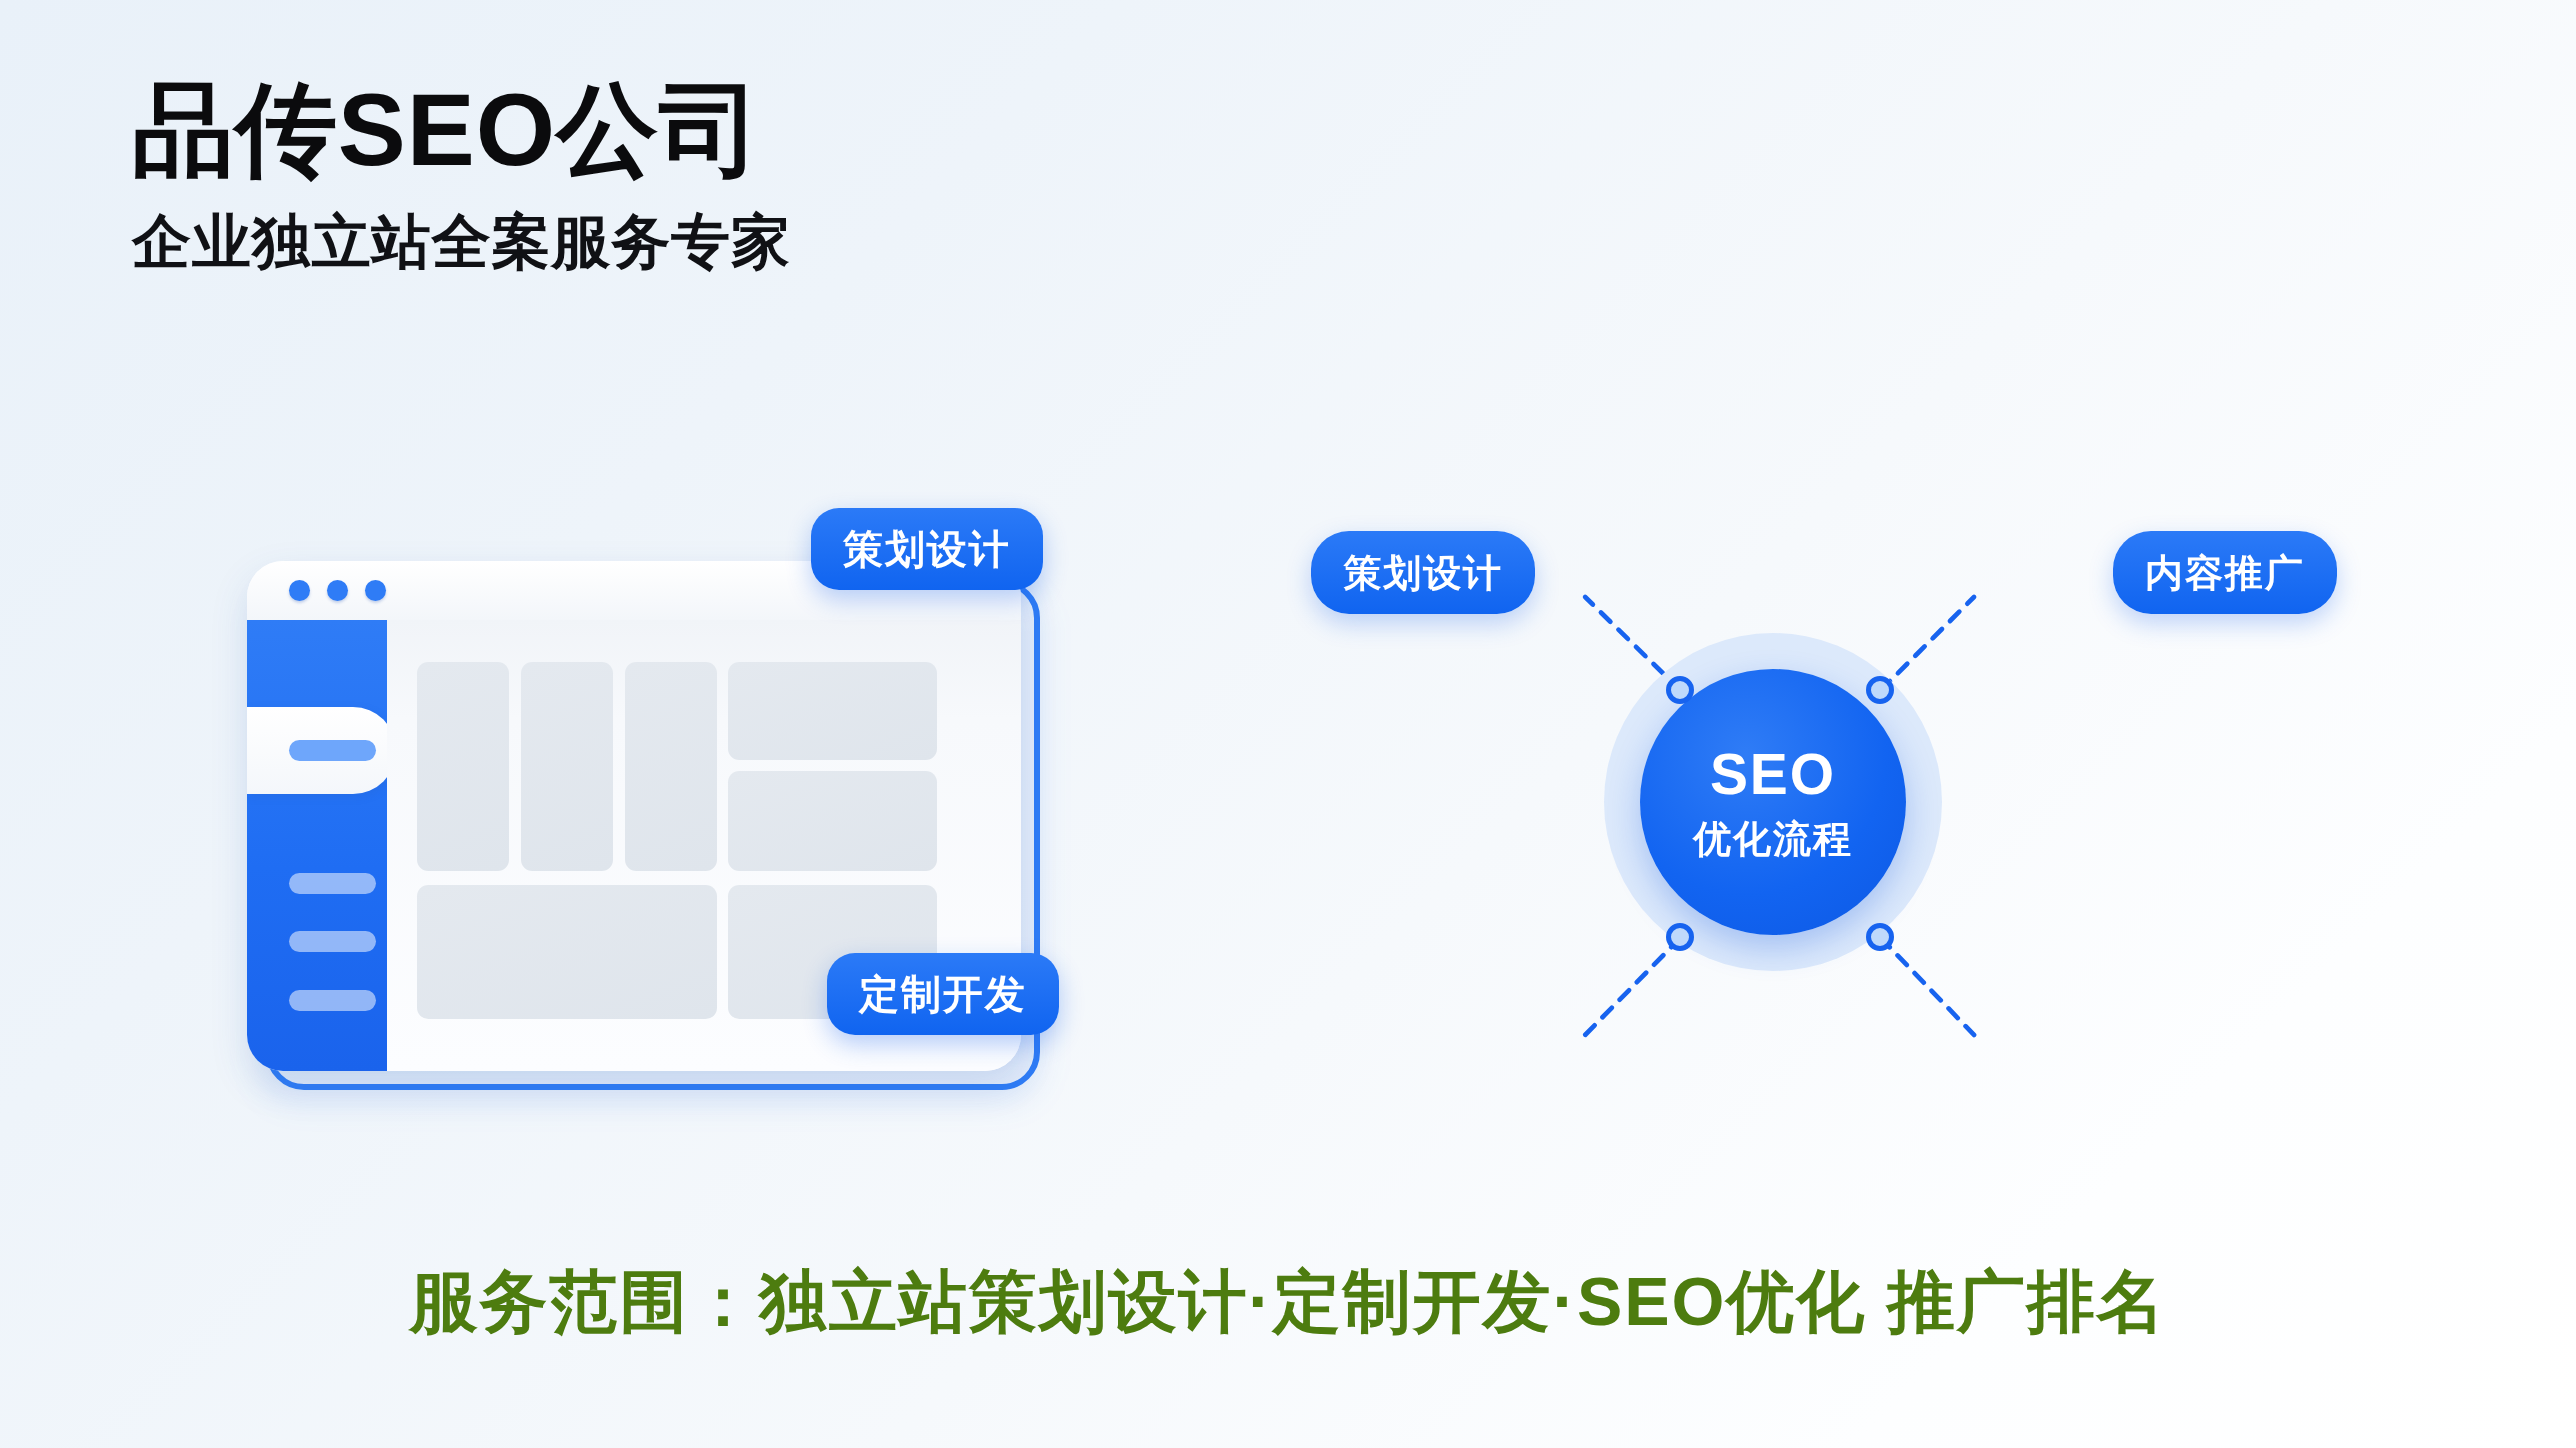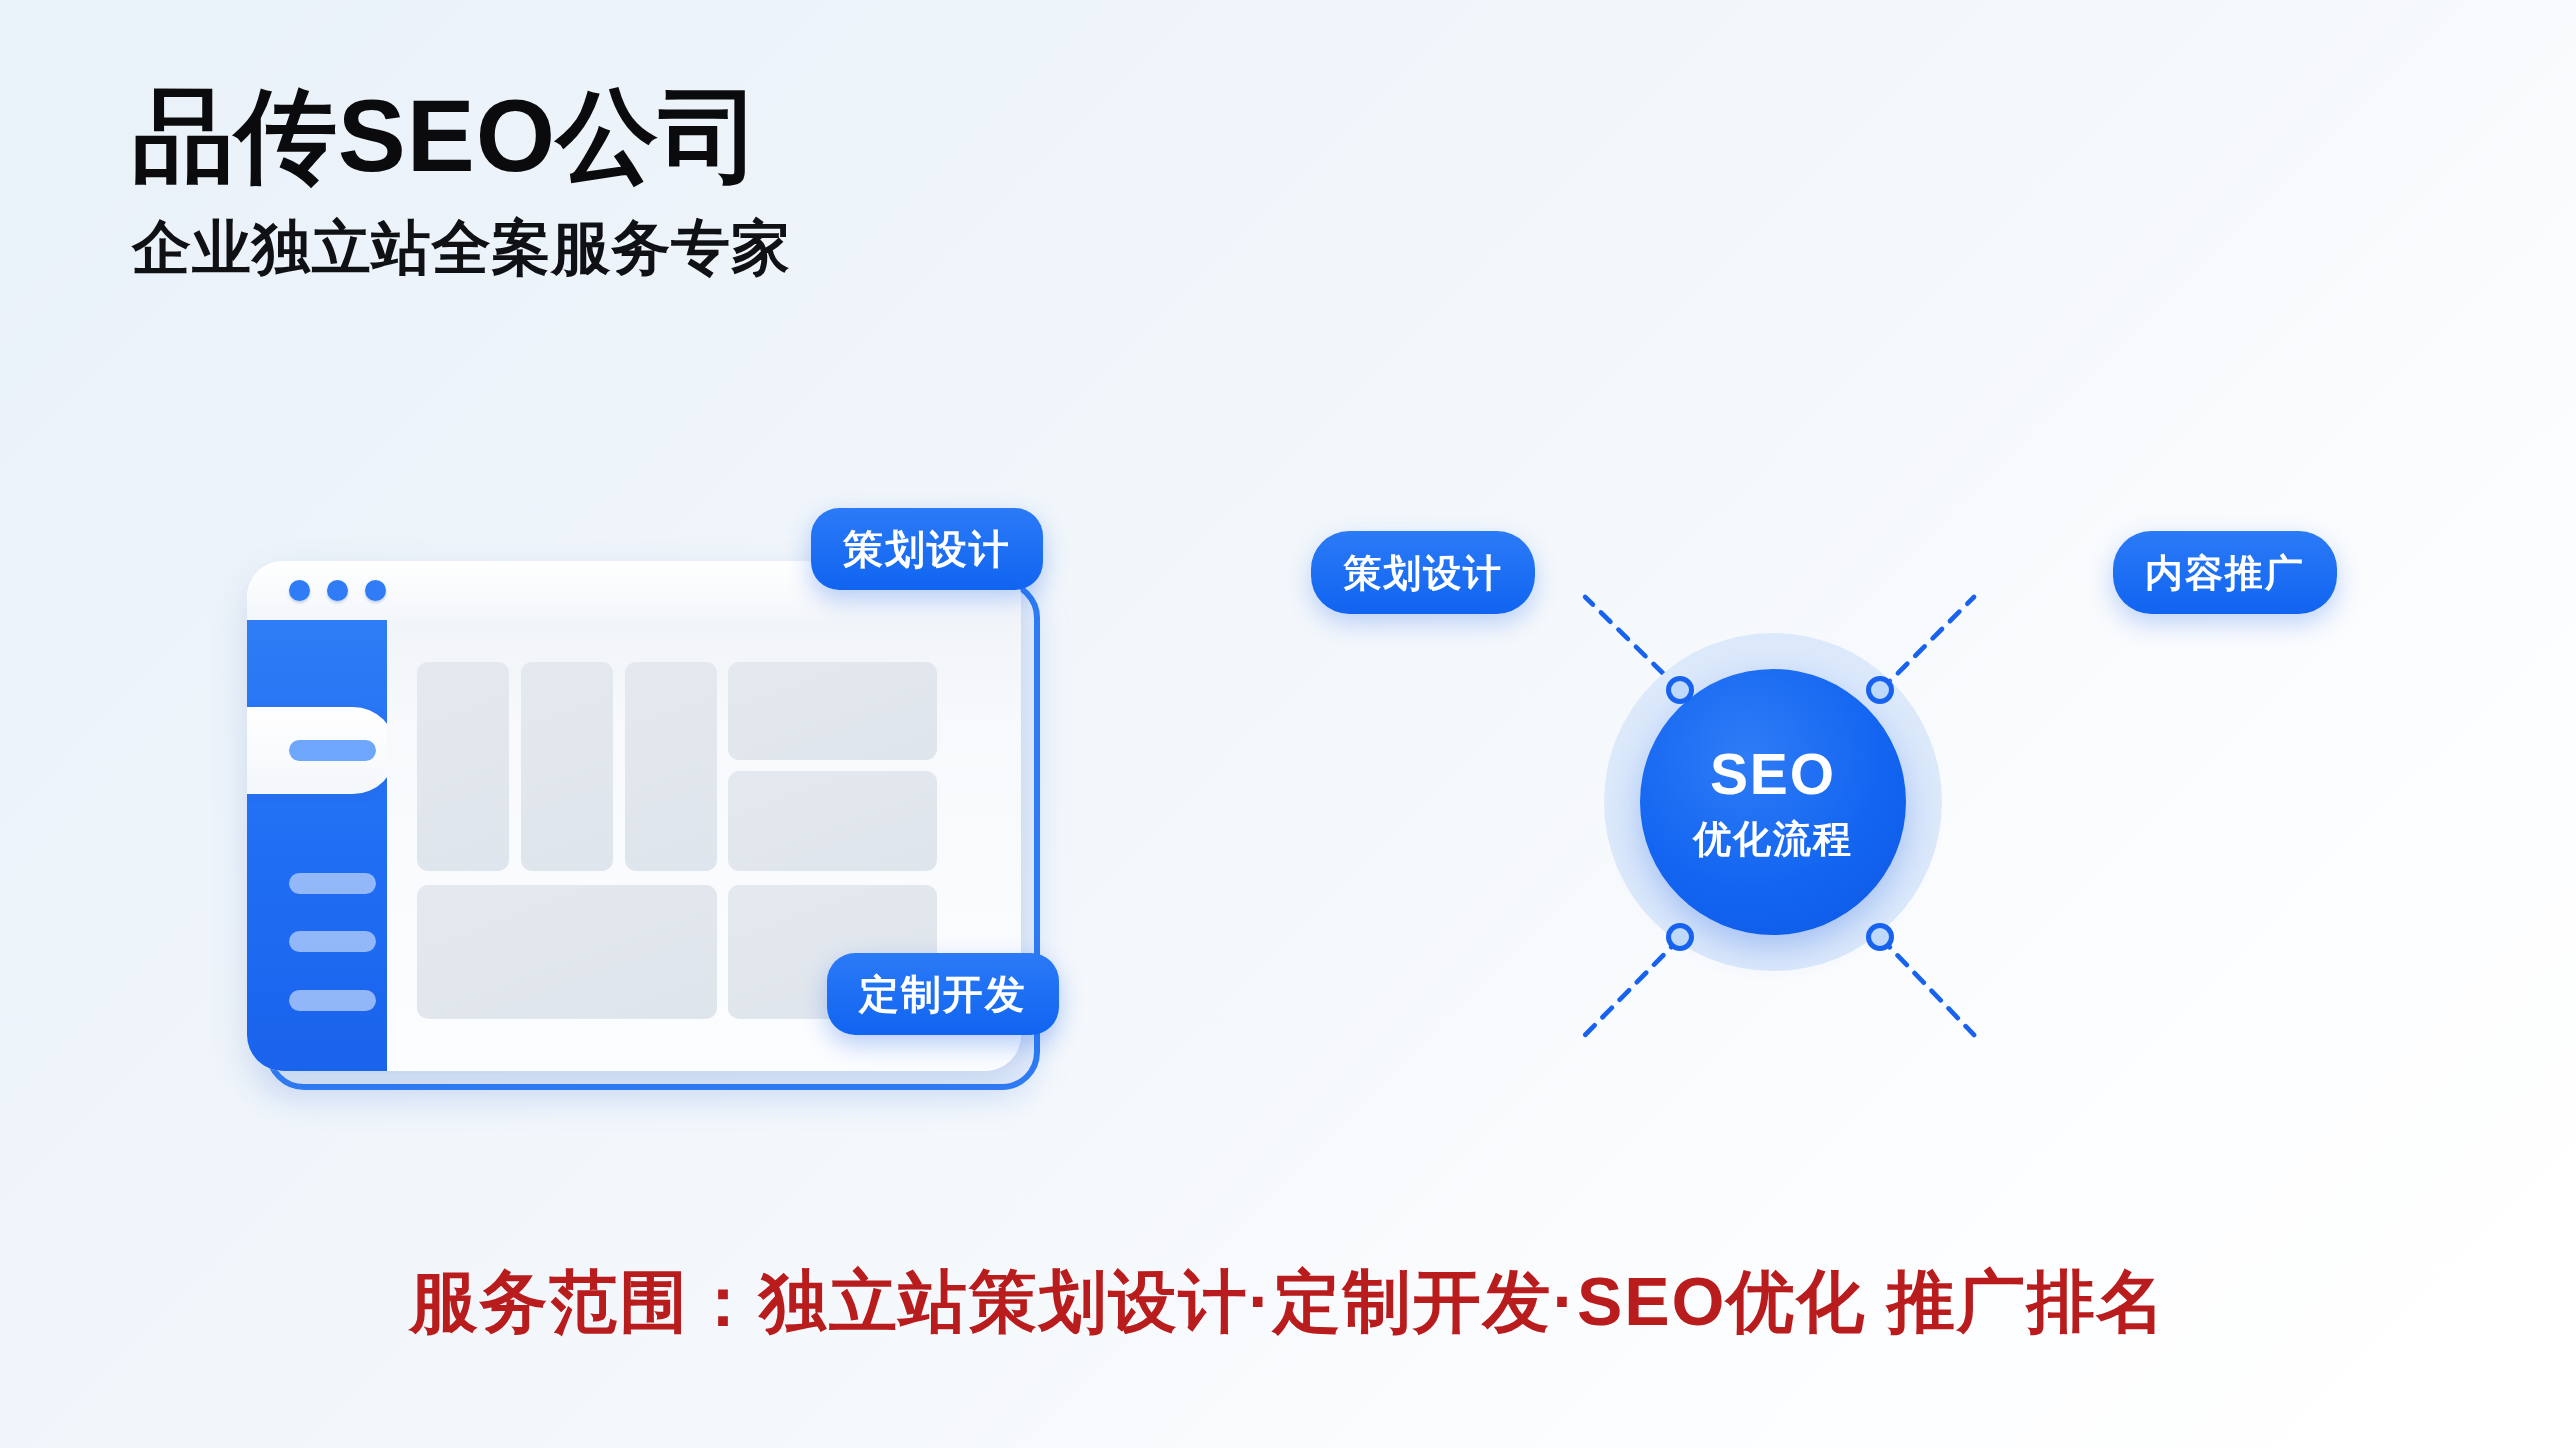--- a/index.html
+++ b/index.html
@@ -7,21 +7,21 @@
     width: 2576px; height: 1448px;
     overflow: hidden;
     font-family: "Liberation Sans", "DejaVu Sans", sans-serif;
   }
   body {
     background: linear-gradient(135deg, #e9f1f9 0%, #eef4fa 28%, #f6f9fc 58%, #fdfeff 82%, #ffffff 100%);
     position: relative;
   }
 
   
-  .header { position:absolute; left:132px; top:81px; }
+  .header { position:absolute; left:132px; top:75px; }
   .title {
     font-size: 102px;
     font-weight: 900;
     color: #0b0b0d;
     letter-spacing: 0.9px;
     line-height: 1.08;
     white-space: nowrap;
   }
   .subtitle {
     margin-top: 24.5px;
@@ -184,21 +184,21 @@
   .pill-kw   { left: 9.4px;  top: 21px; }
   .pill-cnt  { left: 811px; top: 21px; }
   .pill-rank { left: 811px; top: 462px; }
 
   
   .banner {
     position:absolute; left:0; right:0; top:1264px;
     text-align:center;
     font-size: 68px;
     font-weight: 900;
-    color:#b91c1c;
+    color:#4d7c0f;
     letter-spacing: 1.9px;
     white-space: nowrap;
     line-height: 1.1;
   }
 </style>
 </head>
 <body>
 
 <div class="header">
   <div class="title">品传SEO公司</div>

